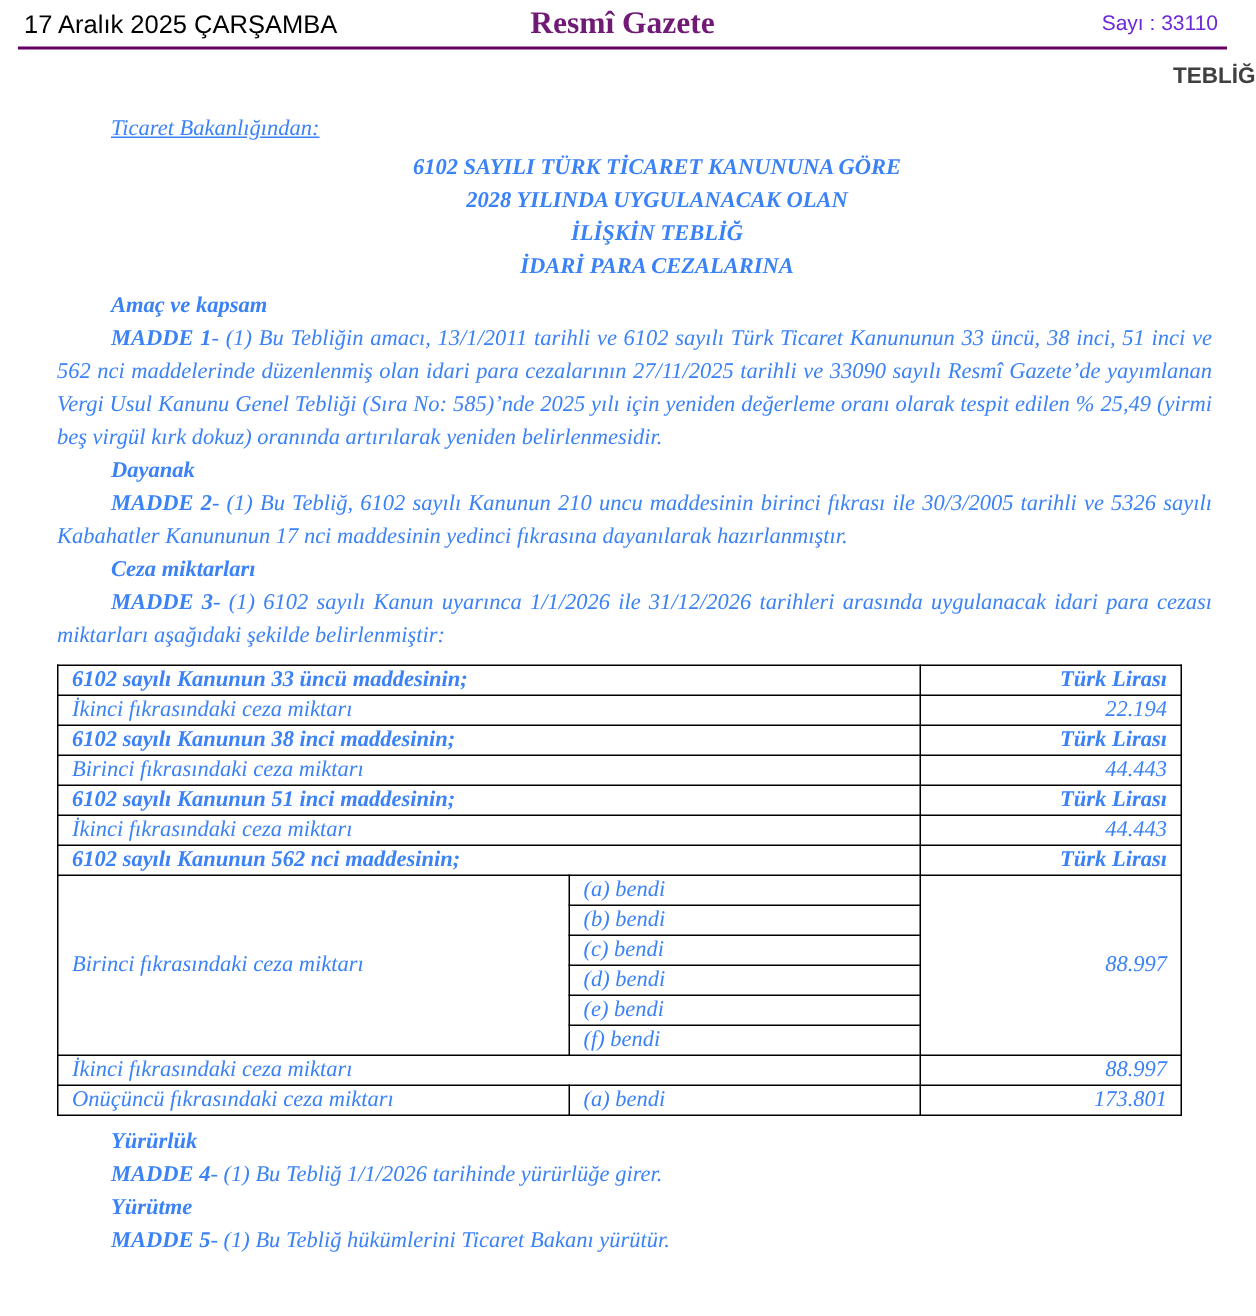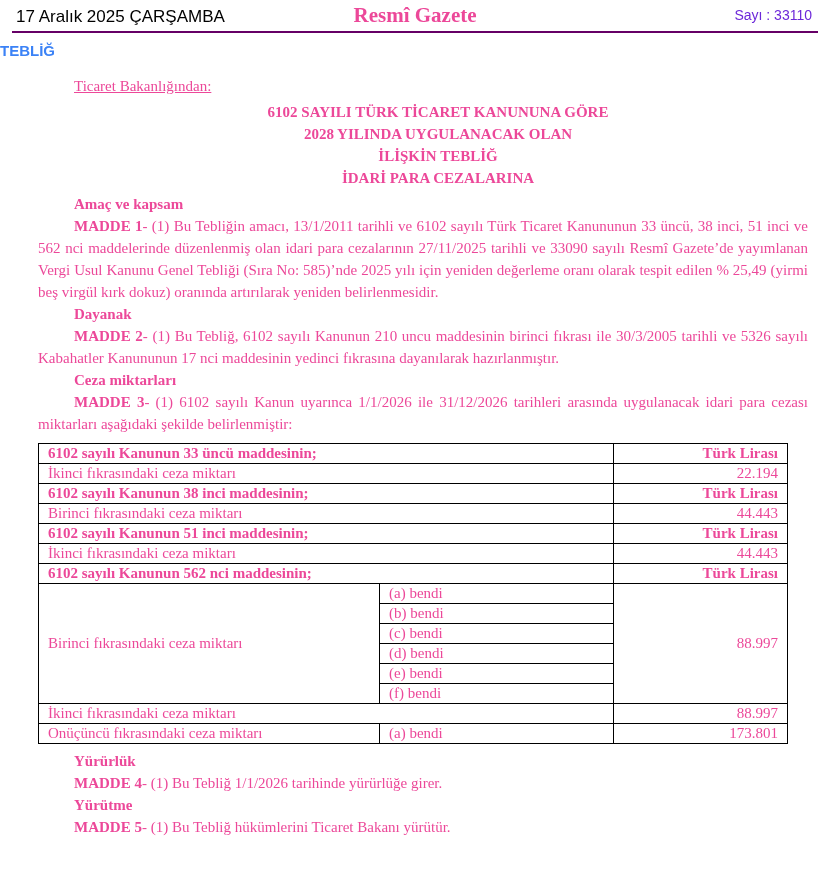--- a/index.html
+++ b/index.html
@@ -1,25 +1,25 @@
 <!DOCTYPE html>
 <html><head>
 <meta charset="utf-8">
 <style>
   html, body { margin: 0; padding: 0; background: #ffffff; }
   body { width: 837px; height: 877px; position: relative; overflow: hidden; }
 
   .masthead { position: absolute; left: 12px; top: 0; width: 806px; height: 31px; border-bottom: 2px solid #660066; }
   .mh-date { position: absolute; left: 4px; top: 7px; font-family: "Liberation Sans", sans-serif; font-size: 17px; color: #000; }
-  .mh-title { position: absolute; left: 0; right: 0; top: 3px; text-align: center; font-family: "Liberation Serif", serif; font-size: 21px; font-weight: bold; color: #ec4899; }
+  .mh-title { position: absolute; left: 0; right: 0; top: 3px; text-align: center; font-family: "Liberation Serif", serif; font-size: 21px; font-weight: bold; color: #701a75; }
   .mh-sayi { position: absolute; right: 6px; top: 7px; font-family: "Liberation Sans", sans-serif; font-size: 14px; color: #6d28d9; }
 
-  .section-type { position: absolute; left: 0; right: 0; top: 42px; text-align: left; font-family: "Liberation Sans", sans-serif; font-size: 15px; font-weight: bold; color: #3b82f6; }
+  .section-type { position: absolute; left: 0; right: 0; top: 42px; text-align: right; font-family: "Liberation Sans", sans-serif; font-size: 15px; font-weight: bold; color: #404040; }
 
-  .doc { position: absolute; left: 38px; top: 75px; width: 770px; font-family: "Liberation Serif", serif; font-size: 15px; color: #ec4899; line-height: 22px; }
+  .doc { position: absolute; left: 38px; top: 75px; width: 770px; font-family: "Liberation Serif", serif; font-size: 15px; color: #3b82f6; line-height: 22px; font-style: italic; }
   .ministry { padding-left: 36px; text-decoration: underline; margin-bottom: 4px; }
   .doc-title { text-align: center; font-weight: bold; line-height: 22px; padding-left: 30px; margin-bottom: 4px; }
   .heading { padding-left: 36px; font-weight: bold; }
   .para { text-indent: 36px; text-align: justify; }
   .para b { font-weight: bold; }
 
   table.penalty { border-collapse: collapse; width: 750px; margin-top: 8px; margin-bottom: 6px; font-family: "Liberation Serif", serif; font-size: 15px; }
   table.penalty td { border: 1px solid #000; padding: 0 9px; line-height: 19px; height: 19px; vertical-align: middle; }
   table.penalty td.amt { text-align: right; width: 155px; }
   table.penalty td.bend { width: 215px; }

